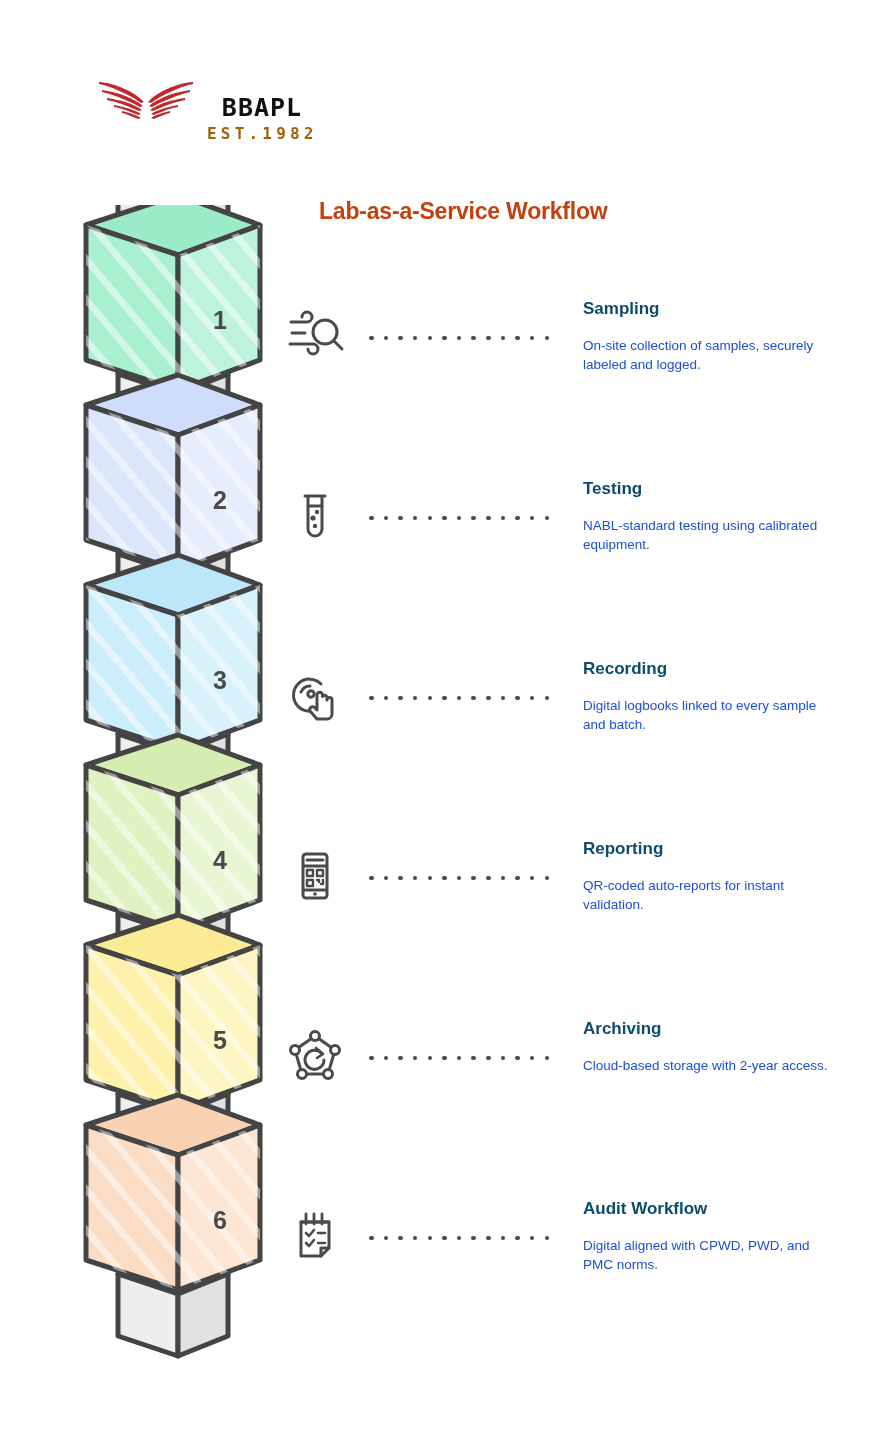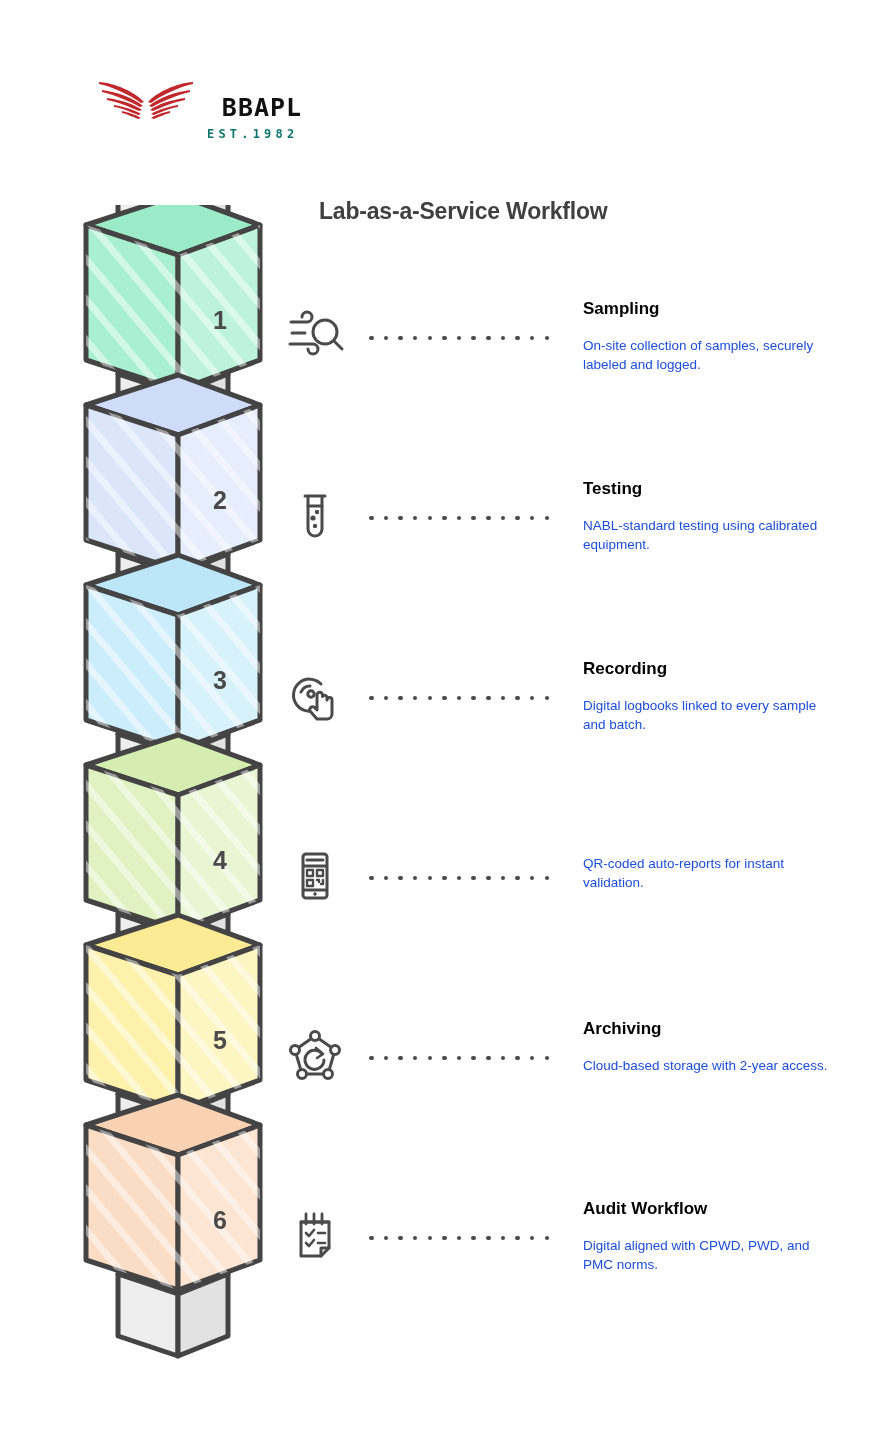--- a/index.html
+++ b/index.html
@@ -13,49 +13,49 @@
   #brand-logo{position:absolute;left:97px;top:78px;width:215px;height:62px;}
   #brand-wings{position:absolute;left:0;top:2px;width:98px;height:45px;}
   #brand-text{position:absolute;left:110px;top:16px;width:110px;}
   #brand-name{
     font-family:"DejaVu Sans Mono","Liberation Mono",monospace;
     font-weight:bold;font-size:25px;letter-spacing:1px;color:#111111;
     line-height:28px;text-align:center;
   }
   #brand-est{
     font-family:"DejaVu Sans Mono","Liberation Mono",monospace;
-    font-weight:bold;font-size:12px;letter-spacing:4.2px;color:#0f766e;
-    line-height:20px;text-align:left;margin-top:2px;
+    font-weight:bold;font-size:16px;letter-spacing:4.2px;color:#a16207;
+    line-height:20px;text-align:right;margin-top:2px;
   }
 
   
   #page-title{
     position:absolute;left:319px;top:198px;
-    font-size:23px;font-weight:bold;color:#404040;letter-spacing:-0.2px;
+    font-size:23px;font-weight:bold;color:#c2410c;letter-spacing:-0.2px;
     white-space:nowrap;
   }
 
   
   #tower{position:absolute;left:70px;top:205px;width:215px;height:1185px;}
   #tower svg{display:block;}
 
   
   #steps{position:absolute;left:283px;top:290px;width:600px;}
   .step-row{position:relative;height:180px;}
   .step-icon{
     position:absolute;left:0px;top:14px;width:68px;height:68px;
   }
   .step-icon svg{display:block;}
   .dot-rail{
     position:absolute;left:86px;top:44px;width:180px;height:8px;
     display:flex;justify-content:space-between;align-items:center;
   }
   .dot-rail i{display:block;width:4.5px;height:4.5px;border-radius:50%;background:#4a4a4a;}
   .step-text{position:absolute;left:300px;top:8px;width:250px;}
-  .step-title{font-size:17px;font-weight:bold;color:#000000;line-height:22px;}
+  .step-title{font-size:17px;font-weight:bold;color:#0c4a6e;line-height:22px;}
   .step-desc{font-size:13.5px;color:#1d4ed8;line-height:19px;margin-top:16px;}
 </style>
 </head>
 <body>
 
 <div id="brand-logo">
   <div id="brand-wings">
     <svg viewBox="0 0 98 45" width="98" height="45">
       <g fill="#c0282d">
         <path d="M2 2 C18 3 38 12 47 22 L44 23 C33 15 16 7 2 4 Z"></path>
@@ -269,20 +269,21 @@
         <i></i>
         <i></i>
         <i></i>
         <i></i>
         <i></i>
         <i></i>
         <i></i>
         <i></i>
     </div>
     <div class="step-text">
+      <div class="step-title">Reporting</div>
       <div class="step-desc">QR-coded auto-reports for instant validation.</div>
     </div>
   </div>
 
   <div class="step-row">
     <div class="step-icon">
       <svg viewBox="0 0 64 64" width="64" height="64" fill="none" stroke="#4a4a4a" stroke-width="3" stroke-linecap="round" stroke-linejoin="round">
         <path d="M32 12 L52 26 L45 50 H19 L12 26 Z"></path>
         <circle cx="32" cy="12" r="4.5" fill="#ffffff"></circle>
         <circle cx="52" cy="26" r="4.5" fill="#ffffff"></circle>

